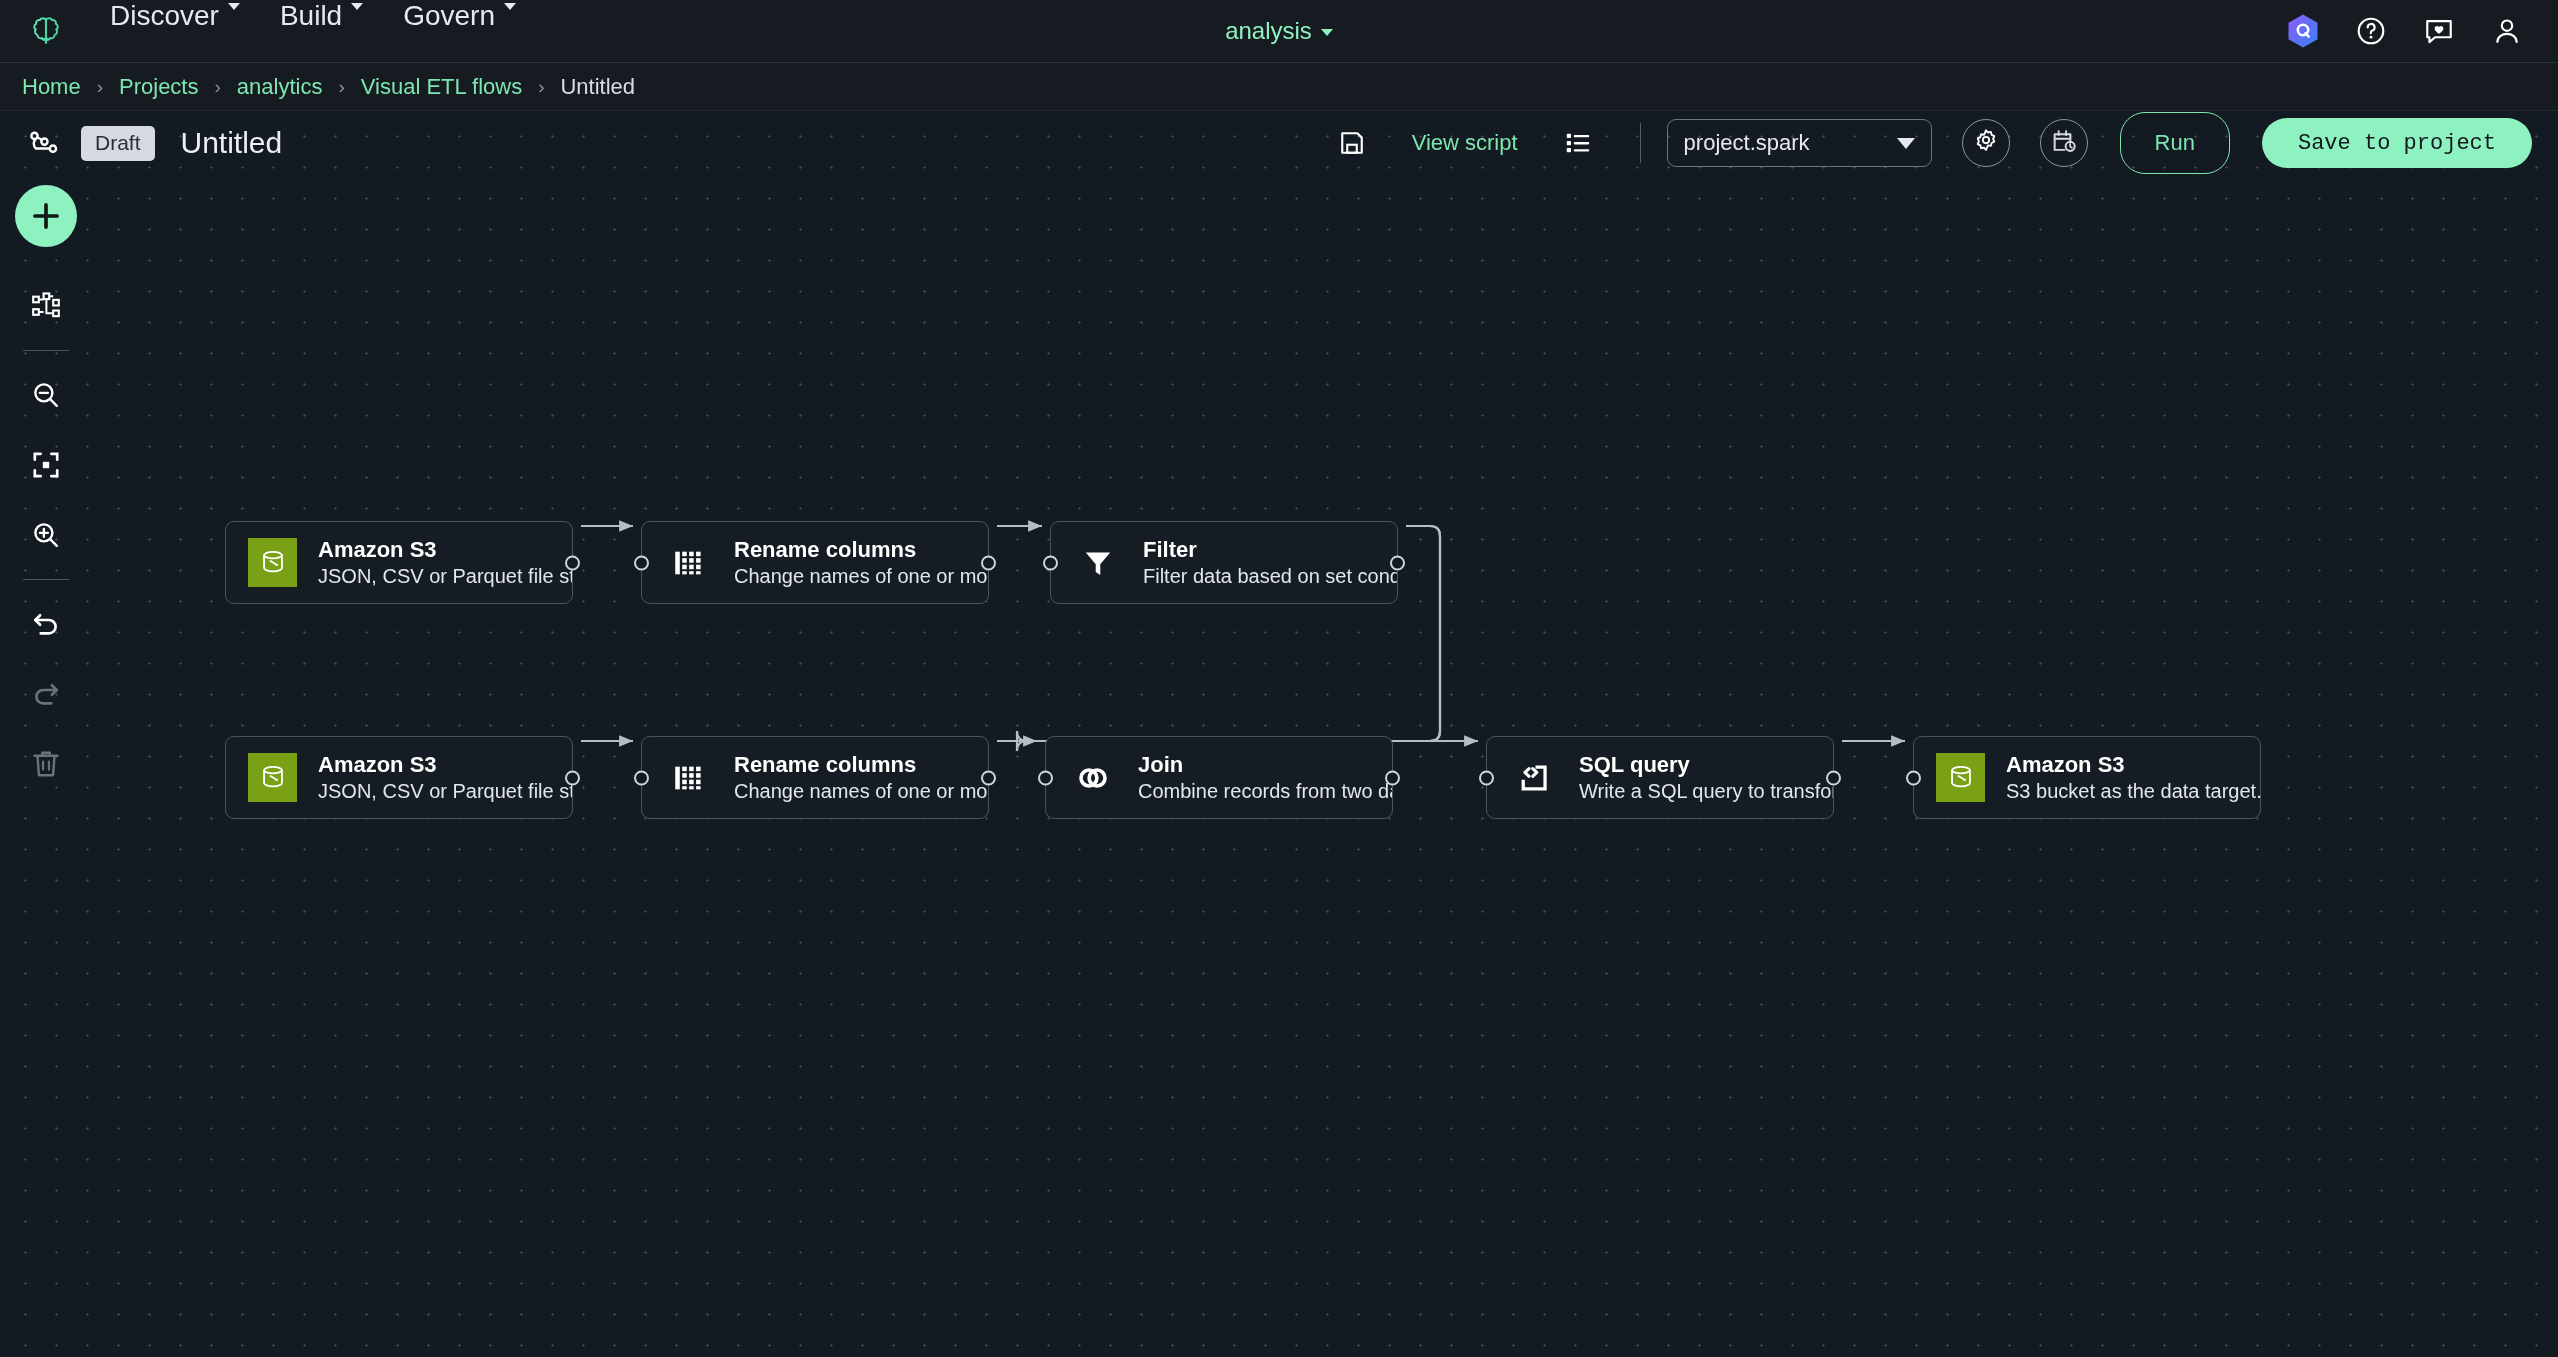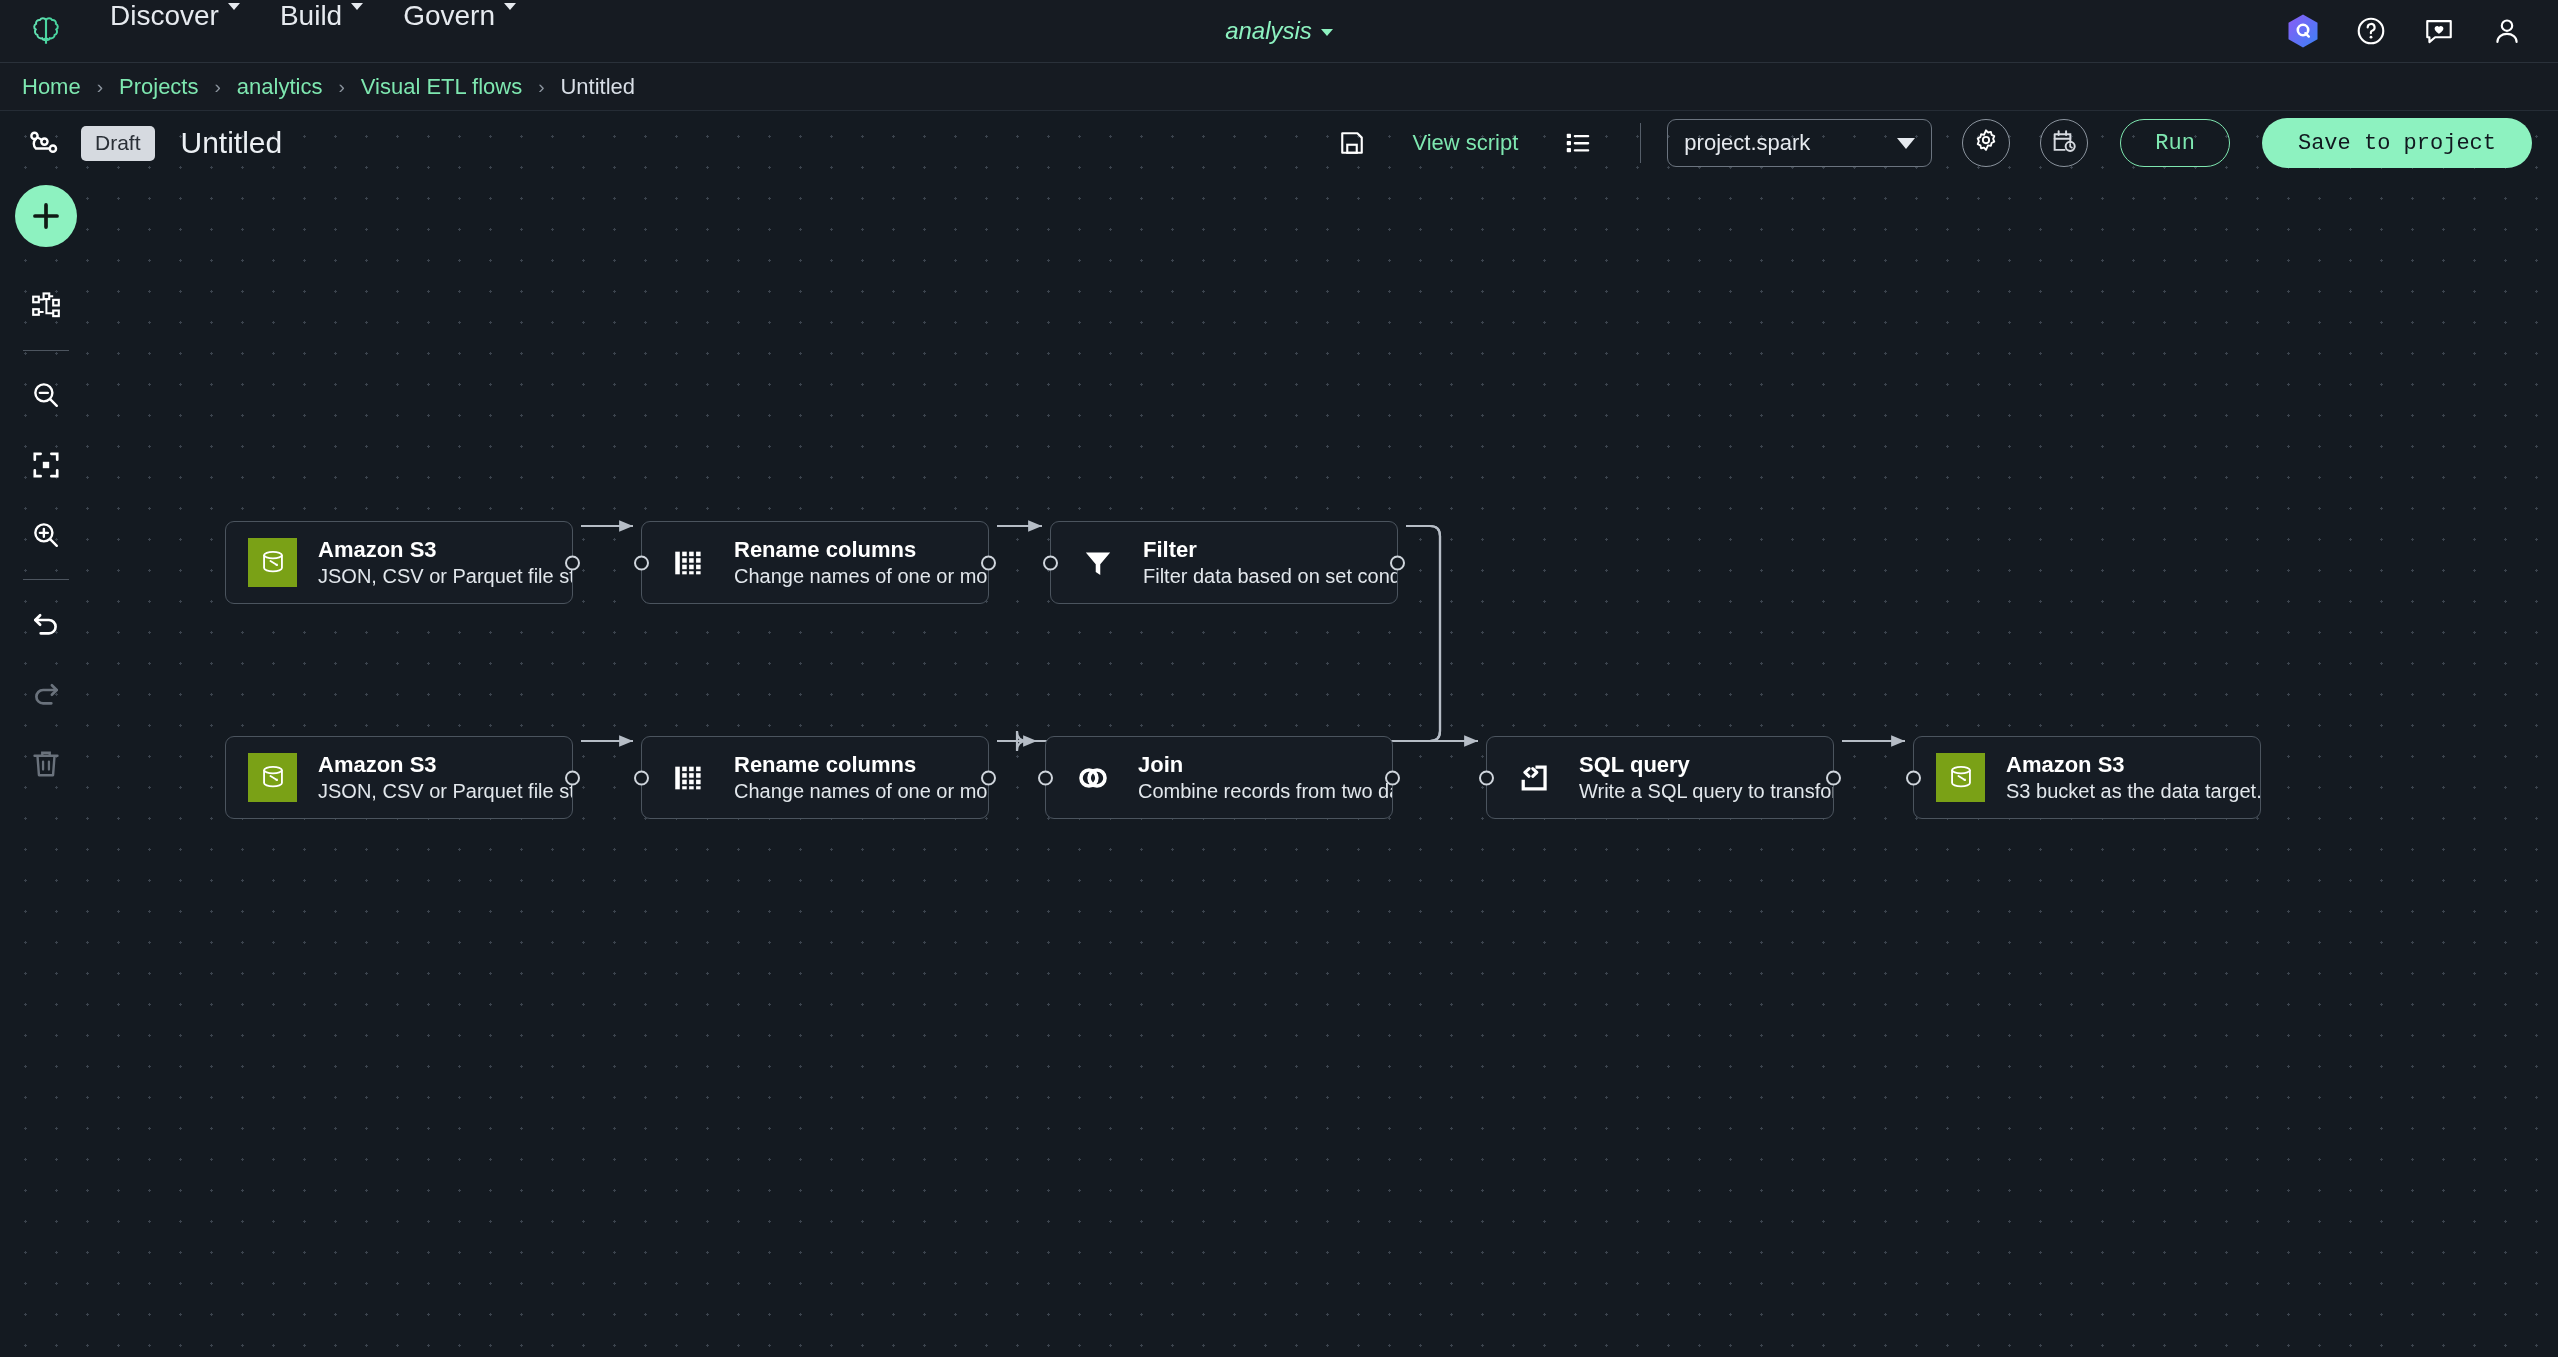--- a/index.html
+++ b/index.html
@@ -35,21 +35,21 @@
   .chev {
     width: 0; height: 0;
     border-left: 6px solid transparent;
     border-right: 6px solid transparent;
     border-top: 7px solid currentColor;
     margin-top: 3px;
   }
   .nav-center {
     position: absolute; left: 0; right: 0;
     display: flex; align-items: center; justify-content: center;
-    pointer-events: none; height: 63px; font-style: italic;
+    pointer-events: none; height: 63px;
   }
   .nav-center .proj {
     pointer-events: auto;
     display: flex; align-items: center; gap: 9px;
     color: #8df2c0; font-size: 24px; cursor: pointer;
   }
   .nav-right {
     margin-left: auto; display: flex; align-items: center;
     gap: 34px; margin-right: 34px;
   }
@@ -138,25 +138,25 @@
   }
   .round-btn {
     width: 48px; height: 48px; border-radius: 50%;
     border: 1px solid #8b949e;
     display: flex; align-items: center; justify-content: center;
     cursor: pointer; margin-left: 22px;
     background: transparent;
   }
   .run-btn {
     margin-left: 24px;
-    height: 48px; padding: 0 34px;
+    height: 62px; padding: 0 34px;
     border: 1px solid #7ee7b0; border-radius: 25px;
     background: transparent; color: #7ee7b0; font-size: 22px;
     display: flex; align-items: center; justify-content: center;
-    cursor: pointer; font-family: Liberation Mono, monospace;
+    cursor: pointer; font-family: Liberation Sans, sans-serif;
   }
   .save-btn {
     margin-left: 24px;
     height: 50px; padding: 0 36px;
     border: none; border-radius: 25px;
     background: #8df2c0; color: #11181f; font-size: 22px;
     display: flex; align-items: center; justify-content: center;
     cursor: pointer; font-family: Liberation Mono, monospace;
   }
 

